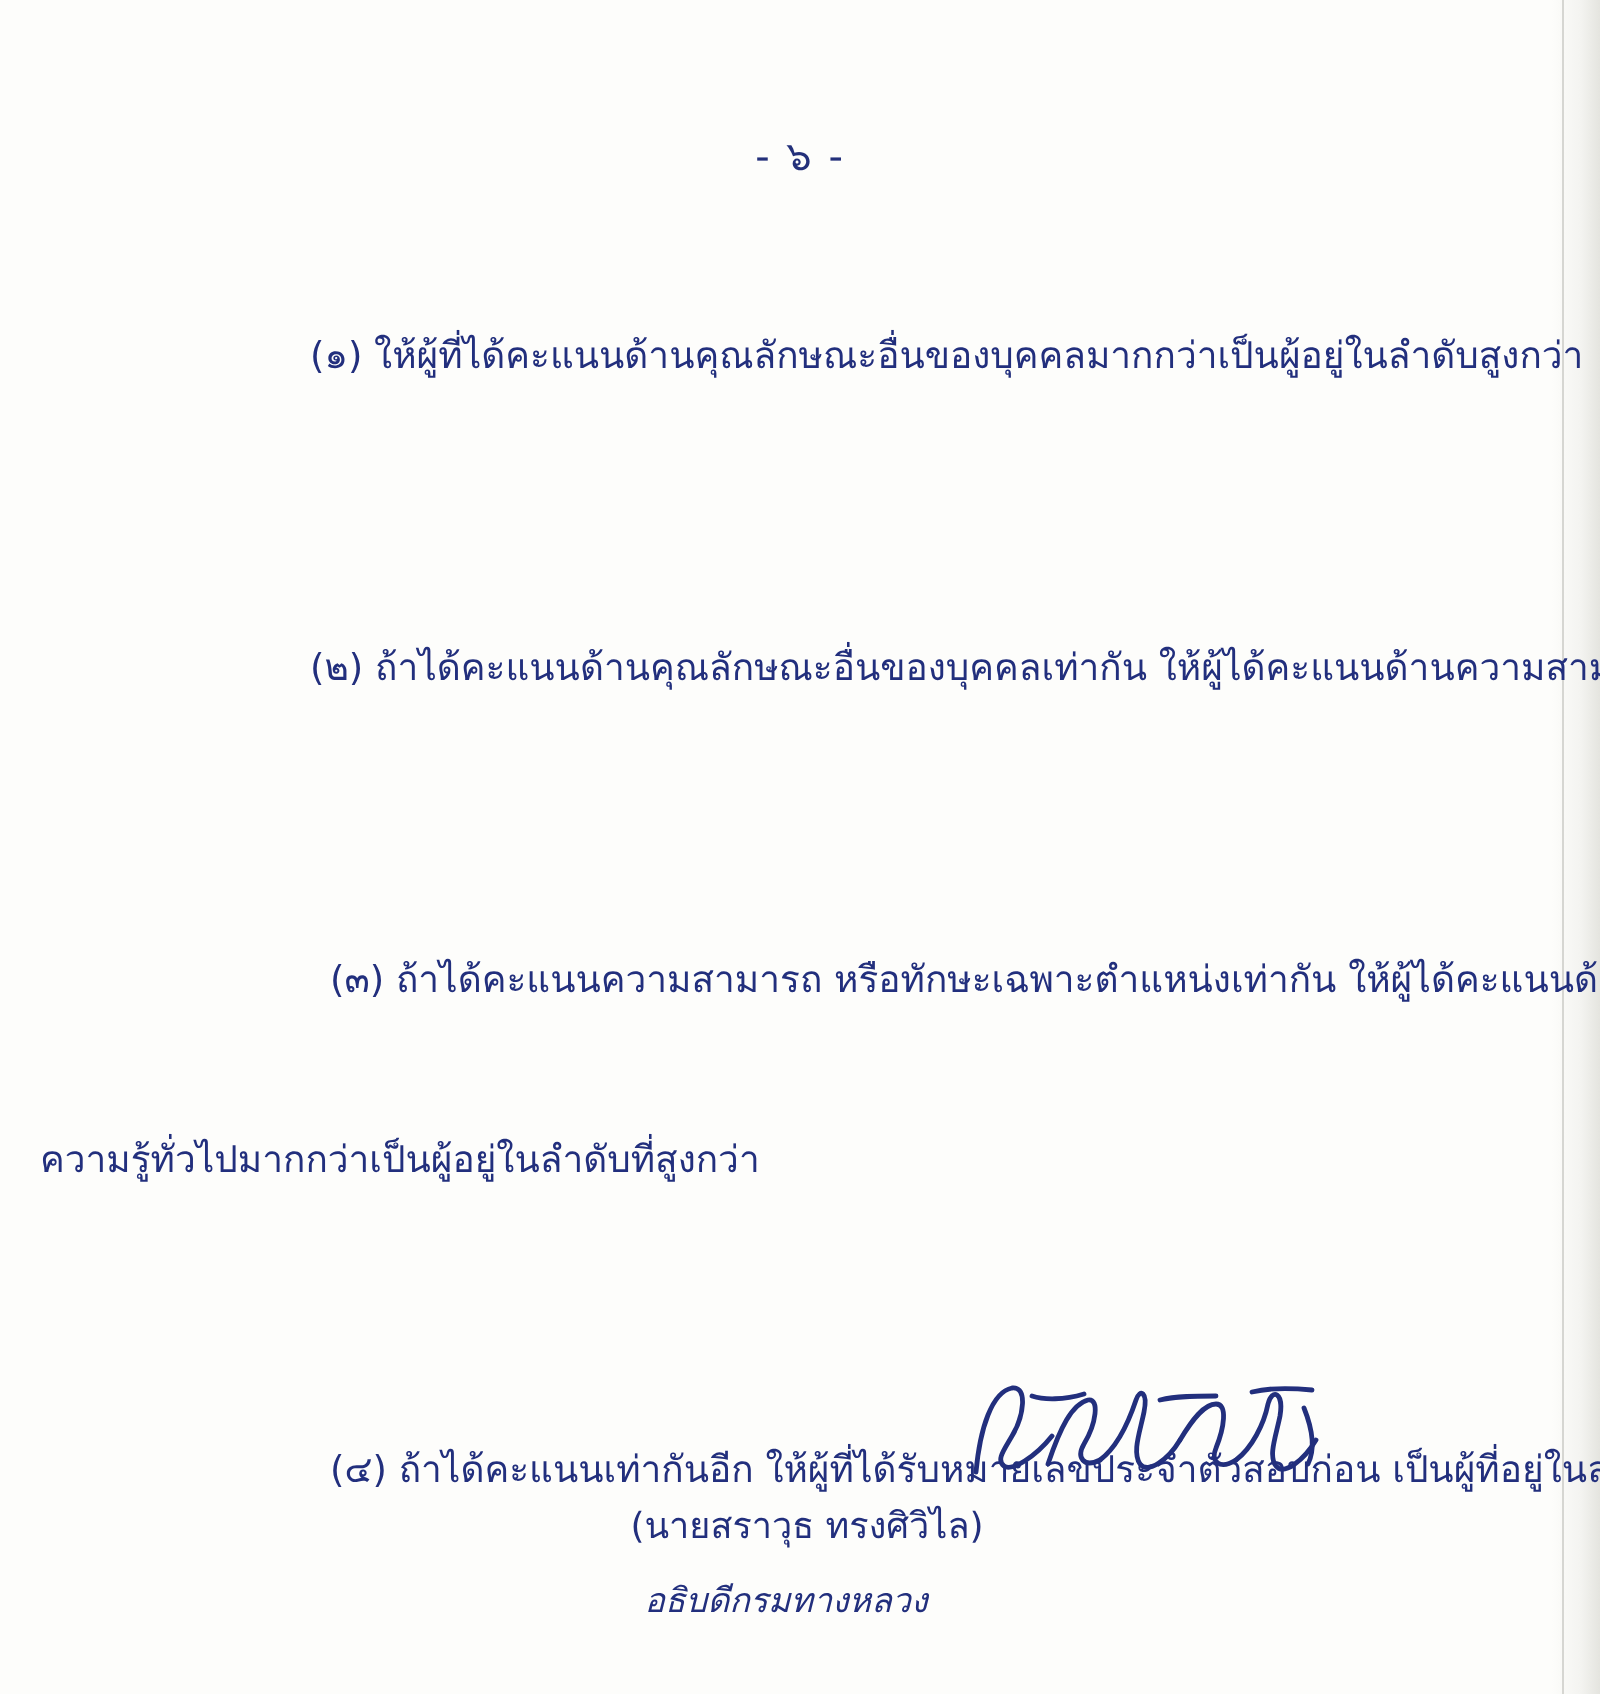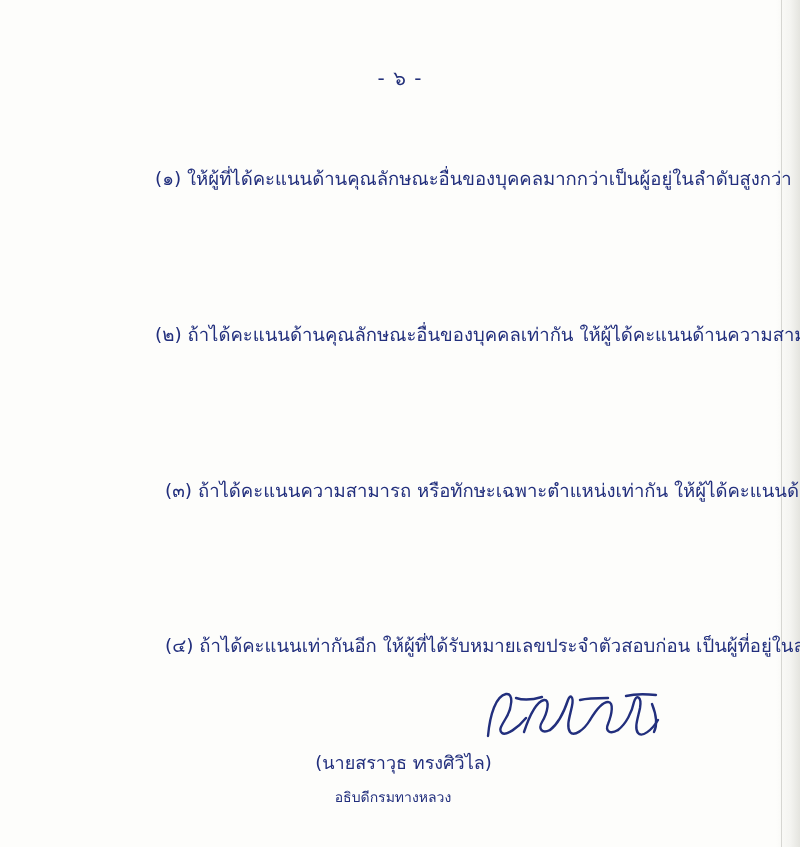--- a/index.html
+++ b/index.html
@@ -88,24 +88,25 @@
     left: 476px;
     top: 0;
   }
   .sig-name {
     font-size: 18px;
     color: #222f7d;
     margin-top: 2px;
     padding-left: 120px;
   }
   .sig-title {
-    font-size: 14px;
+    font-size: 17px;
     color: #222f7d;
     margin-top: 9px;
     padding-left: 99px;
+    font-style: italic;
   }
 </style>
 </head>
 <body>
 
 <div class="page">
 
   <div class="scan-edge"></div>
   <div class="scan-line"></div>
 
@@ -116,20 +117,21 @@
     <p class="para">
       <span class="line ind-1">(๑)  ให้ผู้ที่ได้คะแนนด้านคุณลักษณะอื่นของบุคคลมากกว่าเป็นผู้อยู่ในลำดับสูงกว่า</span>
     </p>
 
     <p class="para">
       <span class="line ind-2">(๒)  ถ้าได้คะแนนด้านคุณลักษณะอื่นของบุคคลเท่ากัน ให้ผู้ได้คะแนนด้านความสามารถ</span>
     </p>
 
     <p class="para">
       <span class="line ind-3">(๓)  ถ้าได้คะแนนความสามารถ หรือทักษะเฉพาะตำแหน่งเท่ากัน ให้ผู้ได้คะแนนด้าน</span>
+      <span class="line ind-hang">ความรู้ทั่วไปมากกว่าเป็นผู้อยู่ในลำดับที่สูงกว่า</span>
     </p>
 
     <p class="para">
       <span class="line ind-3">(๔)  ถ้าได้คะแนนเท่ากันอีก ให้ผู้ที่ได้รับหมายเลขประจำตัวสอบก่อน เป็นผู้ที่อยู่ในลำดับ</span>
       
     </p>
 
   </div>
 
   <div class="signature-block">

